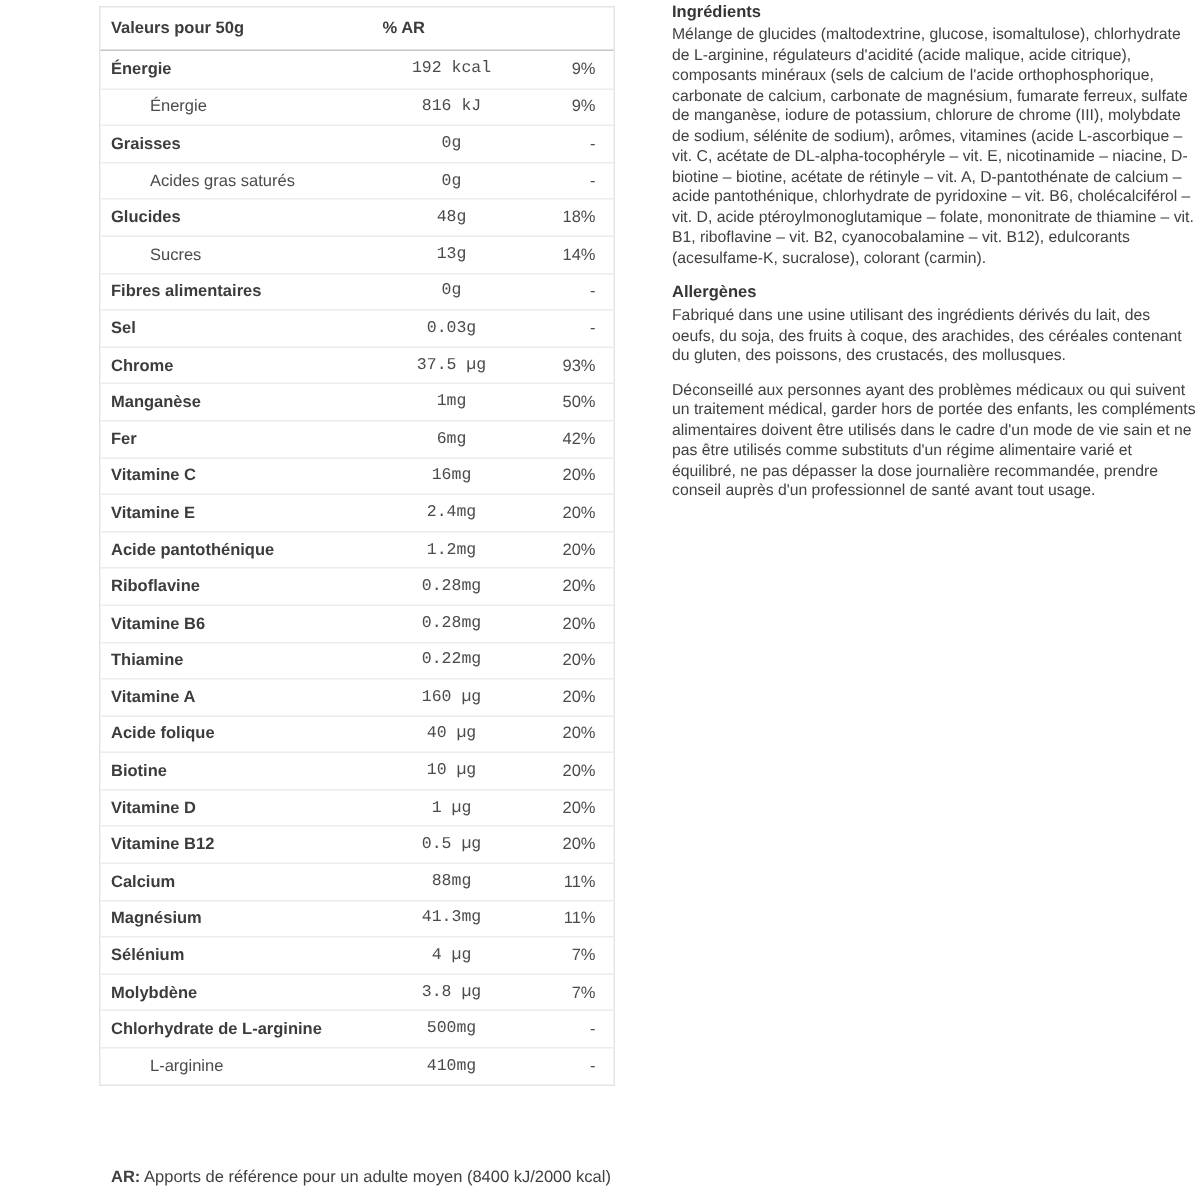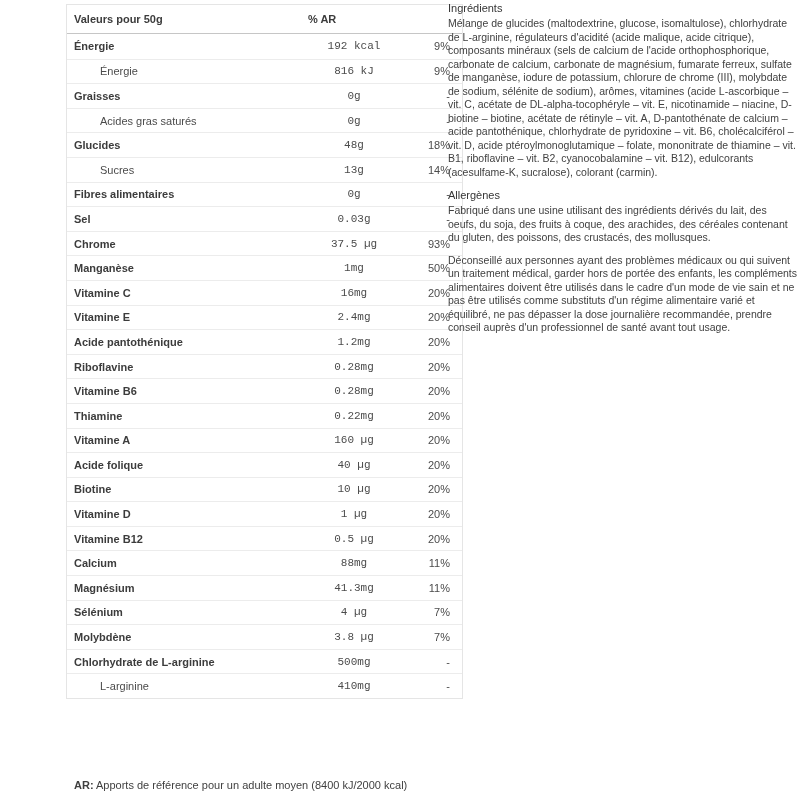--- a/index.html
+++ b/index.html
@@ -9,21 +9,21 @@
     font-family: "Liberation Sans", sans-serif;
     color: #3c3c3c;
     overflow: hidden;
   }
 
   
   .nutrition-table {
     position: absolute;
     left: 66px;
     top: 4px;
-    width: 397px;
+    width: 344px;
     border: 1px solid #e5e5e5;
     background: #ffffff;
   }
   .t-header {
     display: flex;
     align-items: center;
     height: 29px;
     padding: 0 12px 0 7px;
     border-bottom: 1px solid #c6c6c6;
     font-size: 11px;
@@ -59,21 +59,21 @@
   .info-col {
     position: absolute;
     left: 448px;
     top: 1px;
     width: 350px;
     color: #414141;
   }
   .info-section { margin-bottom: 9px; }
   .info-heading {
     font-size: 11px;
-    font-weight: normal;
+    font-weight: bold;
     color: #353535;
     line-height: 14px;
     margin-bottom: 2px;
   }
   .info-body {
     font-size: 10.5px;
     line-height: 13.5px;
     color: #414141;
   }
 </style>
@@ -140,20 +140,25 @@
     <span class="val">37.5 µg</span>
     <span class="ar">93%</span>
   </div>
 
   <div class="t-row">
     <span class="lbl">Manganèse</span>
     <span class="val">1mg</span>
     <span class="ar">50%</span>
   </div>
 
+  <div class="t-row">
+    <span class="lbl">Fer</span>
+    <span class="val">6mg</span>
+    <span class="ar">42%</span>
+  </div>
 
 
   <div class="t-row">
     <span class="lbl">Vitamine C</span>
     <span class="val">16mg</span>
     <span class="ar">20%</span>
   </div>
 
   <div class="t-row">
     <span class="lbl">Vitamine E</span>

